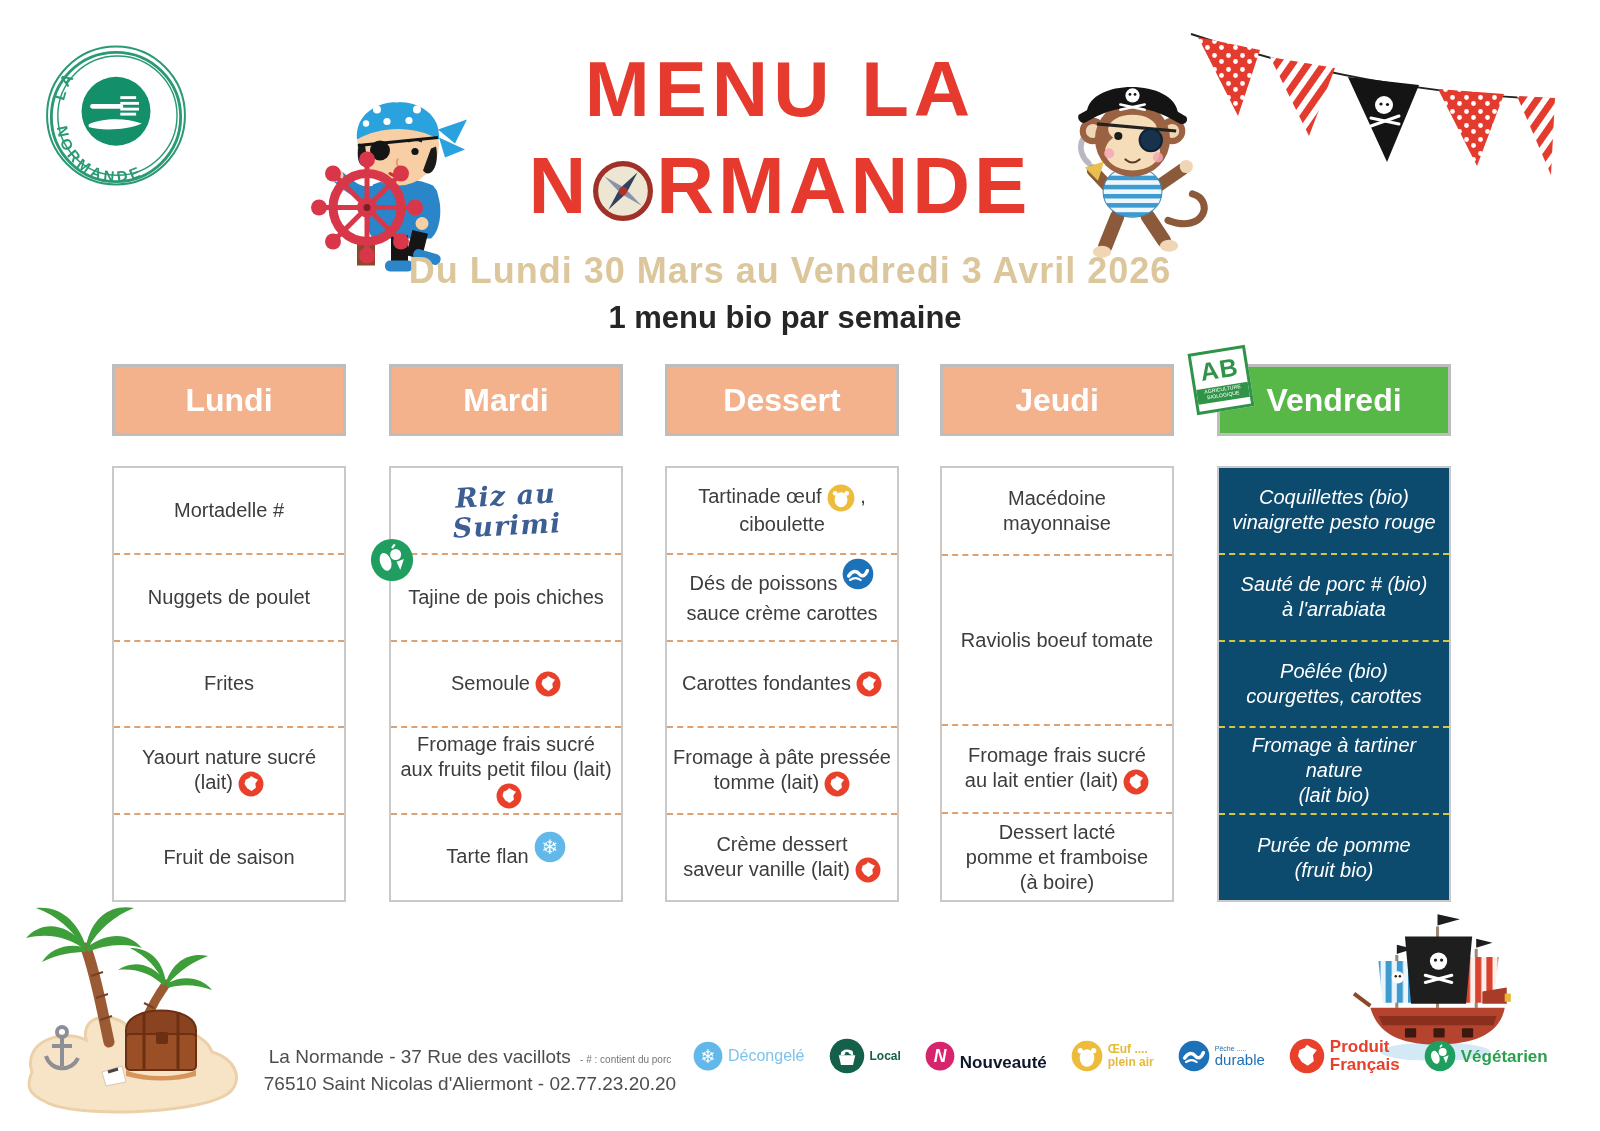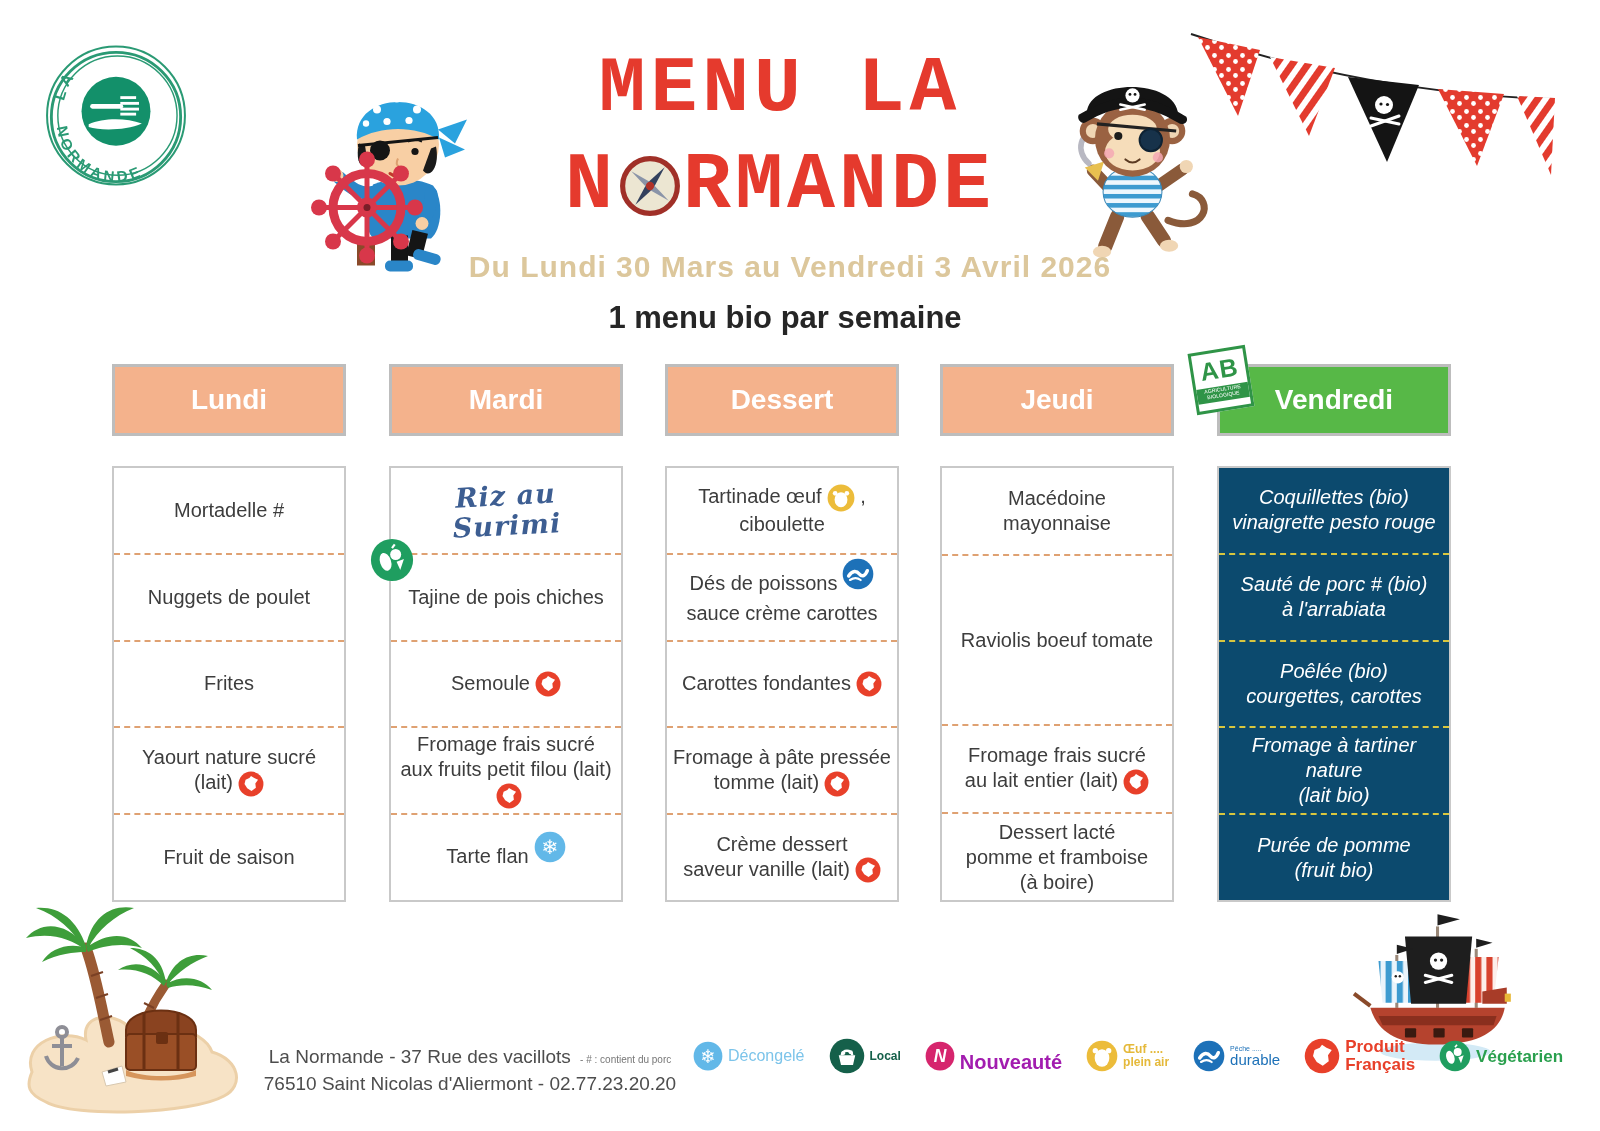--- a/index.html
+++ b/index.html
@@ -4,32 +4,32 @@
 <style>
   html,body{margin:0;padding:0;background:#fff;}
   .page{position:relative;width:1600px;height:1131px;background:#ffffff;overflow:hidden;
         font-family:"Liberation Sans",sans-serif;}
   
   .logo{position:absolute;left:35px;top:38px;width:162px;height:158px;}
   .pirate-boy{position:absolute;left:295px;top:48px;width:190px;height:228px;}
   .monkey{position:absolute;left:1048px;top:66px;width:168px;height:198px;}
   .bunting{position:absolute;left:1183px;top:10px;width:372px;height:185px;}
   .title{position:absolute;left:480px;top:50px;width:600px;text-align:center;color:#e53a2d;
-         font-weight:800;line-height:1.0;font-family:Liberation Mono, monospace;}
+         font-weight:800;line-height:1.0;}
   .title .t1{font-size:78px;letter-spacing:5px;}
   .title .t2{font-size:80px;letter-spacing:4px;margin-top:18px;display:flex;align-items:center;justify-content:center;}
   .title .compass{display:inline-block;width:62px;height:62px;margin:0 2px;}
   .date-range{position:absolute;left:340px;top:250px;width:900px;text-align:center;
-              font-size:30px;font-weight:bold;color:#dcc79c;letter-spacing:1px;}
+              font-size:36px;font-weight:bold;color:#dcc79c;letter-spacing:1px;}
   .subtitle{position:absolute;left:340px;top:300px;width:890px;text-align:center;
             font-size:31px;font-weight:bold;color:#262626;}
   
   .day-header{position:absolute;top:364px;width:234px;height:72px;background:#f4b28c;
               border:3px solid #bdbdbd;box-sizing:border-box;display:flex;align-items:center;
-              justify-content:center;color:#fff;font-size:28px;font-weight:bold;}
+              justify-content:center;color:#fff;font-size:32px;font-weight:bold;}
   .day-header.bio{background:#57b847;}
   .c0{left:112px}.c1{left:389px}.c2{left:665px}.c3{left:940px}.c4{left:1217px}
   .ab-logo{position:absolute;left:1192px;top:349px;width:58px;height:62px;transform:rotate(-9deg);
            background:#fff;border:3px solid #2f9447;box-sizing:border-box;z-index:5;}
   .ab-letters{color:#2f9447;font-weight:800;font-size:25px;text-align:center;line-height:34px;letter-spacing:1px;}
   .ab-strip{background:#2f9447;color:#fff;font-size:5.2px;text-align:center;line-height:1.15;padding:1px 0 2px;}
   
   .menu-box{position:absolute;top:466px;width:234px;height:436px;background:#fff;
             border:2px solid #c9c9c9;box-sizing:border-box;display:flex;flex-direction:column;}
   .menu-box.bio{background:#0c4a6e;color:#fff;font-style:italic;border-color:#c9c9c9;}
@@ -53,21 +53,21 @@
   .footer-text{position:absolute;left:230px;top:1040px;width:480px;text-align:center;color:#4d4d4d;margin-top:6px;}
   .footer-line1{font-size:19px;}
   .footer-note{font-size:10px;color:#777;margin-left:4px;}
   .footer-line2{font-size:19px;margin-top:5px;}
   
   .legend{position:absolute;left:693px;top:1038px;display:flex;align-items:center;gap:24px;}
   .lg-item{display:flex;align-items:center;gap:5px;}
   .lg-label{font-size:16px;line-height:1.0;}
   .lab-decongele{color:#7cc4ea;}
   .lab-local{color:#15604a;font-weight:bold;font-size:12px;}
-  .lab-nouveaute{color:#a21caf;font-weight:bold;font-size:20px;margin-top:12px;}
+  .lab-nouveaute{color:#0f172a;font-weight:bold;font-size:17px;margin-top:12px;}
   .lab-oeuf{color:#e5b93a;font-size:12px;font-weight:bold;line-height:1.1;text-align:left;}
   .lab-durable{color:#1d71b8;text-align:left;line-height:1.0;}
   .lab-durable .tiny{font-size:7px;display:block;}
   .lab-durable .big{font-size:15px;font-weight:normal;display:block;}
   .lab-pf{color:#e8402a;font-weight:bold;font-size:17px;line-height:1.05;text-align:left;}
   .lab-veg{color:#2aa04e;font-weight:bold;font-size:17px;}
   .defs-holder{position:absolute;width:0;height:0;overflow:hidden;}
 </style>
 </head>
 <body>

